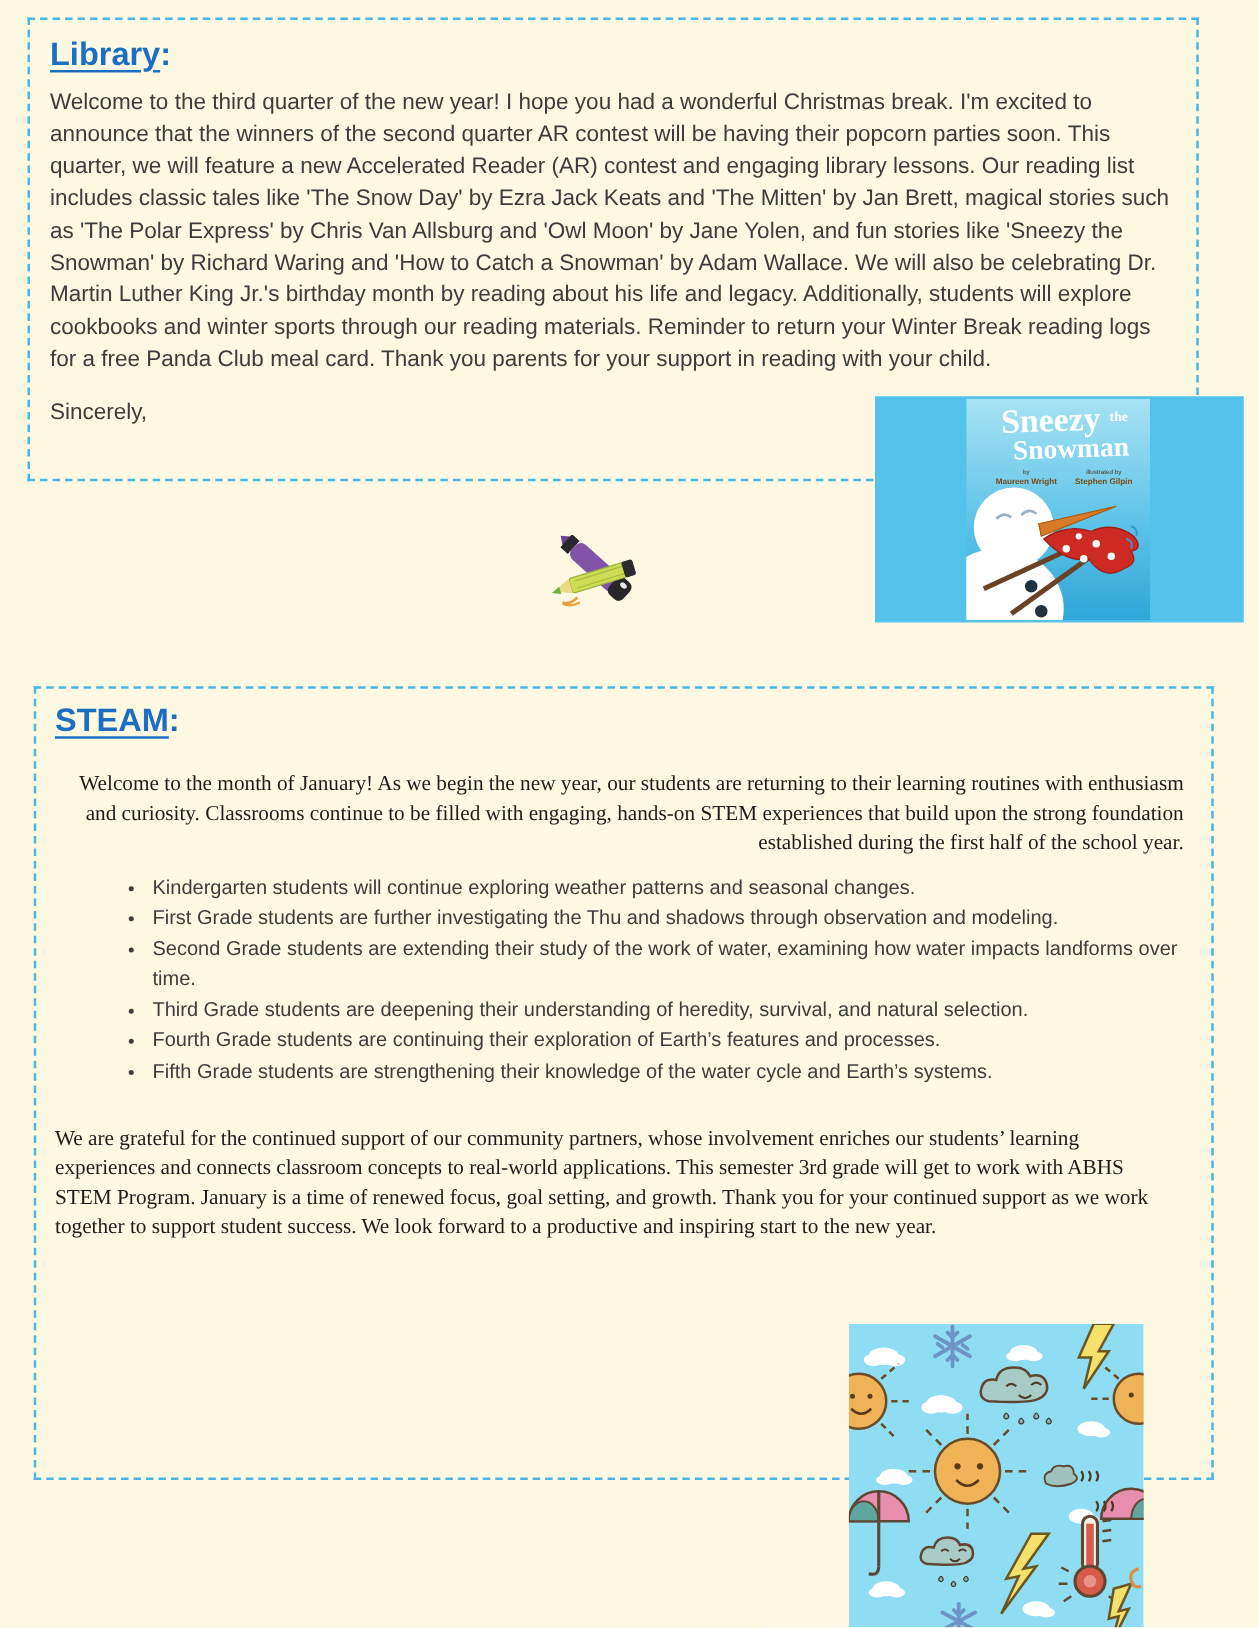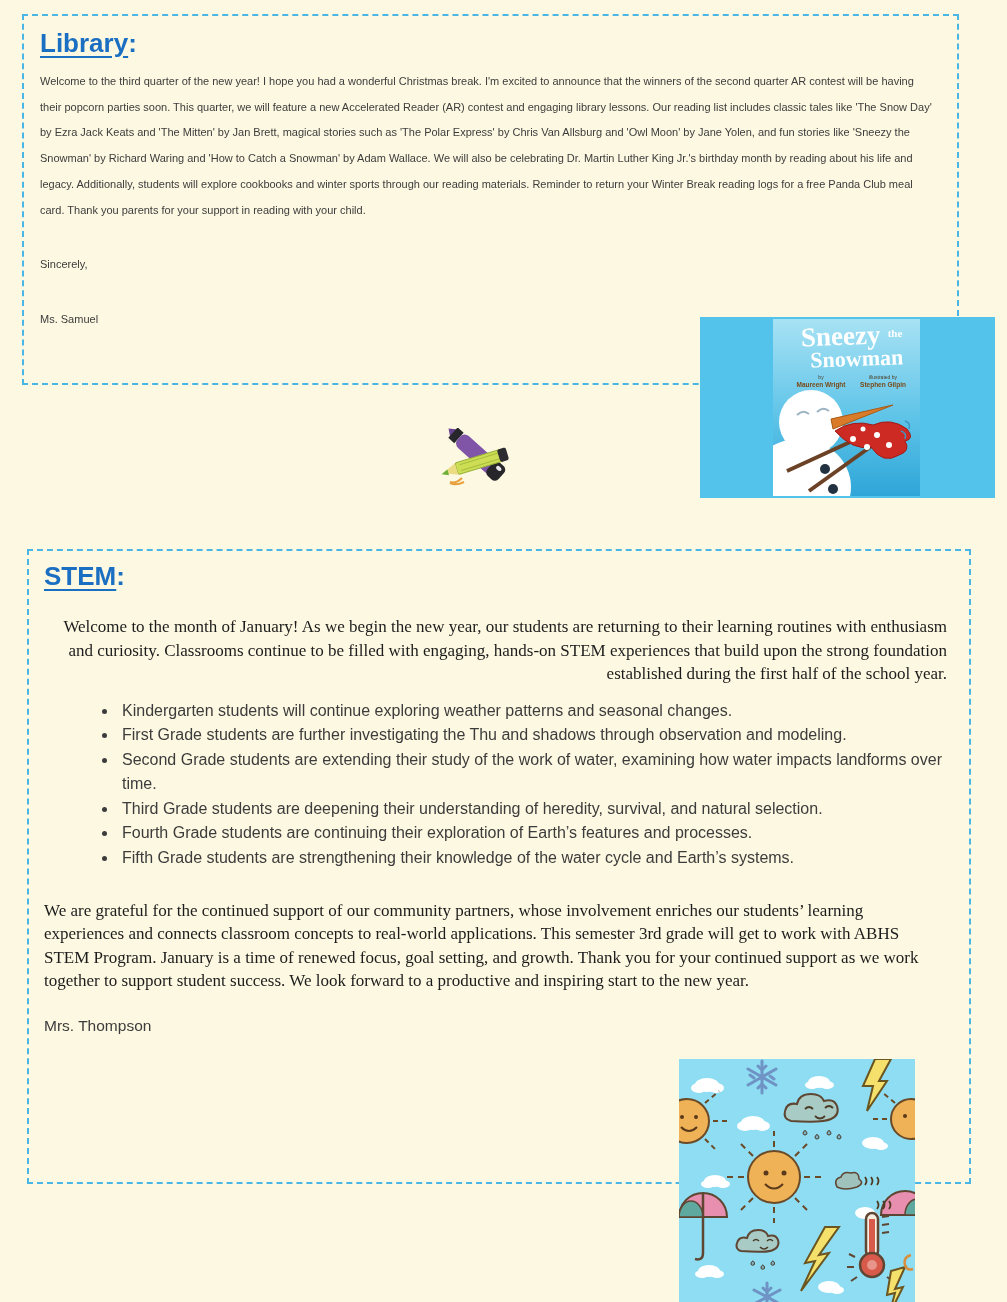--- a/index.html
+++ b/index.html
@@ -13,22 +13,22 @@
   .dashed-box{
     position:absolute;
     border:2px dashed #49B6E5;
     box-sizing:border-box;
     background:#FDF8E1;
   }
   .library-box{left:22px;top:14px;width:937px;height:371px;padding:10px 20px 10px 16px;}
   .steam-box{left:27px;top:549px;width:944px;height:635px;padding:8px 22px 8px 15px;font-family:"Liberation Serif", serif;}
   .section-heading{font-family:"Liberation Sans", sans-serif;font-size:26px;font-weight:bold;color:#1B6FC3;margin:2px 0 10px 0;}
   .section-heading .hl{text-decoration:underline;text-underline-offset:4px;cursor:pointer;}
-  .lib-text{font-size:11px;line-height:25.7px;color:#3C3C3C;margin:0;max-width:912px;}
-  .lib-gap{margin-top:29px;}
+  .lib-text{font-size:18px;line-height:25.7px;color:#3C3C3C;margin:0;max-width:912px;}
+  .lib-gap{margin-top:17px;}
   .serif-text{font-size:17px;line-height:23.5px;color:#1C1C1C;margin:0;max-width:912px;}
   .steam-sal{margin-top:24px;}
   .steam-intro{margin-top:23px;text-align:right;}
   .steam-bullets{
     font-family:"Liberation Sans", sans-serif;
     font-size:16px;line-height:24.6px;color:#3C3C3C;
     margin:13px 0 0 0;padding-left:74px;max-width:850px;
   }
   .steam-bullets li{padding-left:4px;}
   .steam-close{margin-top:28px;}
@@ -47,21 +47,20 @@
 </style>
 </head>
 <body>
 
 <div class="page">
 
   <div class="dashed-box library-box">
     <div class="section-heading"><span class="hl">Library</span><span>:</span></div>
     <p class="lib-text">Welcome to the third quarter of the new year! I hope you had a wonderful Christmas break. I'm excited to announce that the winners of the second quarter AR contest will be having their popcorn parties soon. This quarter, we will feature a new Accelerated Reader (AR) contest and engaging library lessons. Our reading list includes classic tales like 'The Snow Day' by Ezra Jack Keats and 'The Mitten' by Jan Brett, magical stories such as 'The Polar Express' by Chris Van Allsburg and 'Owl Moon' by Jane Yolen, and fun stories like 'Sneezy the Snowman' by Richard Waring and 'How to Catch a Snowman' by Adam Wallace. We will also be celebrating Dr. Martin Luther King Jr.'s birthday month by reading about his life and legacy. Additionally, students will explore cookbooks and winter sports through our reading materials. Reminder to return your Winter Break reading logs for a free Panda Club meal card. Thank you parents for your support in reading with your child.</p>
     <p class="lib-text lib-gap">Sincerely,</p>
-    <p class="lib-text lib-gap">Ms. Samuel</p>
   </div>
 
   <div class="sneezy-wrap">
     <div class="sneezy-cover">
       <svg width="147" height="177" viewBox="0 0 147 177">
         <defs>
           <linearGradient id="cvbg" x1="0" y1="0" x2="0" y2="1">
             <stop offset="0" stop-color="#A8E2F4"></stop>
             <stop offset="0.55" stop-color="#5FC4E8"></stop>
             <stop offset="1" stop-color="#2EA6D8"></stop>
@@ -121,32 +120,31 @@
         <line x1="24" y1="32" x2="66" y2="32" stroke="#A8BC3E" stroke-width="1"></line>
         <line x1="24" y1="38" x2="66" y2="38" stroke="#A8BC3E" stroke-width="1"></line>
         <rect x="64" y="28.5" width="9" height="13" rx="2" fill="#2B2B30"></rect>
         <polygon points="20,29 6,35 20,41" fill="#EBDC84"></polygon>
         <polygon points="11,32.8 4,35.8 11,38.8" fill="#6FB03A"></polygon>
       </g>
     </svg>
   </div>
 
   <div class="dashed-box steam-box">
-    <div class="section-heading"><span class="hl">STEM</span><span>:</span></div>
+    <div class="section-heading"><span class="hl">STEAM</span><span>:</span></div>
     <p class="serif-text steam-intro">Welcome to the month of January! As we begin the new year, our students are returning to their learning routines with enthusiasm and curiosity. Classrooms continue to be filled with engaging, hands-on STEM experiences that build upon the strong foundation established during the first half of the school year.</p>
     <ul class="steam-bullets">
       <li>Kindergarten students will continue exploring weather patterns and seasonal changes.</li>
       <li>First Grade students are further investigating the Thu and shadows through observation and modeling.</li>
       <li>Second Grade students are extending their study of the work of water, examining how water impacts landforms over time.</li>
       <li>Third Grade students are deepening their understanding of heredity, survival, and natural selection.</li>
       <li>Fourth Grade students are continuing their exploration of Earth’s features and processes.</li>
       <li>Fifth Grade students are strengthening their knowledge of the water cycle and Earth’s systems.</li>
     </ul>
     <p class="serif-text steam-close">We are grateful for the continued support of our community partners, whose involvement enriches our students’ learning experiences and connects classroom concepts to real-world applications. This semester 3rd grade will get to work with ABHS STEM Program. January is a time of renewed focus, goal setting, and growth. Thank you for your continued support as we work together to support student success. We look forward to a productive and inspiring start to the new year.</p>
-    <p class="steam-sig">Mrs. Thompson</p>
   </div>
 
   <div class="weather-wrap">
     <svg width="236" height="250" viewBox="0 0 236 250">
       <rect width="236" height="250" fill="#8EDDF2"></rect>
 
       <g fill="#FFFFFF">
         <g transform="translate(28,26)">
             <ellipse cx="0" cy="0" rx="12" ry="7"></ellipse>
             <ellipse cx="-8" cy="3" rx="8" ry="5"></ellipse>

